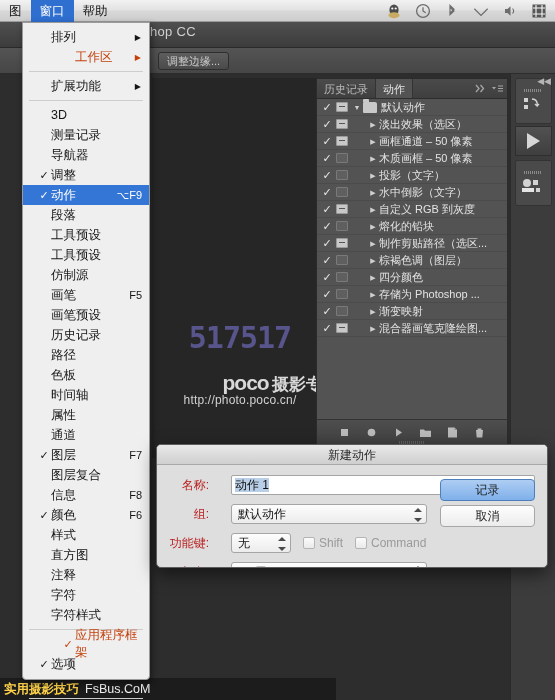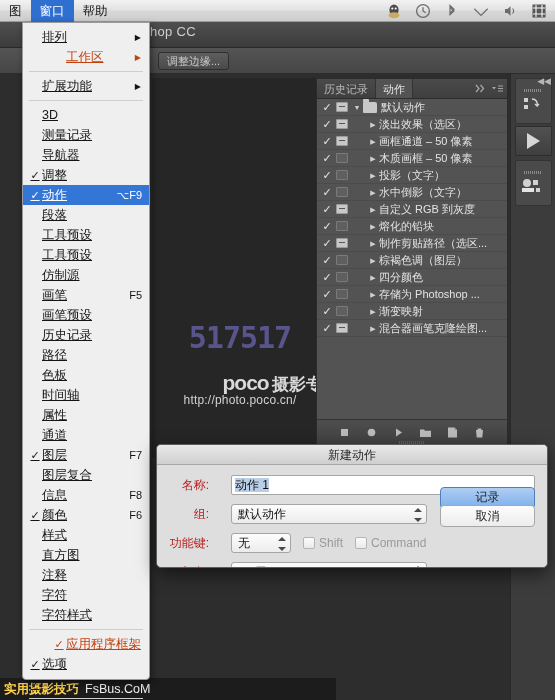--- a/index.html
+++ b/index.html
@@ -166,21 +166,21 @@
   
   .menu{
     position:absolute; left:22px; top:22px; width:128px; height:658px;
     background:#f0efef; border:1px solid #9a9a9a;
     box-shadow:2px 3px 7px rgba(0,0,0,.45);
     border-radius:0 0 4px 4px;
     padding:4px 0;
   }
   .mi{
     height:20px; display:flex; align-items:center; position:relative;
-    padding-left:5px; font-size:12.5px; color:#151515;text-decoration:underline;
+    padding-left:14px; font-size:12.5px; color:#151515;
   }
   .mi.sel{ background:#3476d6; color:#fff; }
   .mi.dis{ color:#c2410c;margin-left:24px; }
   .mi .tick{ width:14px; text-align:center; font-size:11px; }
   .mi .lbl{ flex:1; }
   .mi .sub{ position:absolute; right:8px; font-size:8px; }
   .mi .key{ position:absolute; right:7px; font-size:11px; }
   .sep{ height:1px; background:#cdcdcd; margin:4px 6px; }
 
   
@@ -224,22 +224,22 @@
   .colchip{
     display:inline-block; width:13px;height:12px; border:1px solid #9b9b9b;
     background:#f4f4f4; text-align:center; line-height:11px; font-size:9px; color:#333;
     vertical-align:-1px; margin-right:4px;
   }
   .btn{
     position:absolute; right:0; width:95px; height:22px; border-radius:4px;
     font-size:12px; text-align:center; line-height:21px;
   }
   .btn.primary{
-    top:12px; background:linear-gradient(to bottom,#aecdf3,#7fb0ea);
-    border:1px solid #4e7fbd; color:#1b1b1b;font-family:Liberation Mono, monospace;
+    top:4px; background:linear-gradient(to bottom,#aecdf3,#7fb0ea);
+    border:1px solid #4e7fbd; color:#1b1b1b;
   }
   .btn.plain{
     top:30px; background:linear-gradient(to bottom,#fdfdfd,#ececec);
     border:1px solid #a7a7a7; color:#1b1b1b;
   }
   .btn-col{ position:absolute; right:12px; top:10px; width:95px; height:60px; }
 
   
   .foot-wm{
     position:absolute; left:0; bottom:0; width:336px; height:22px;

